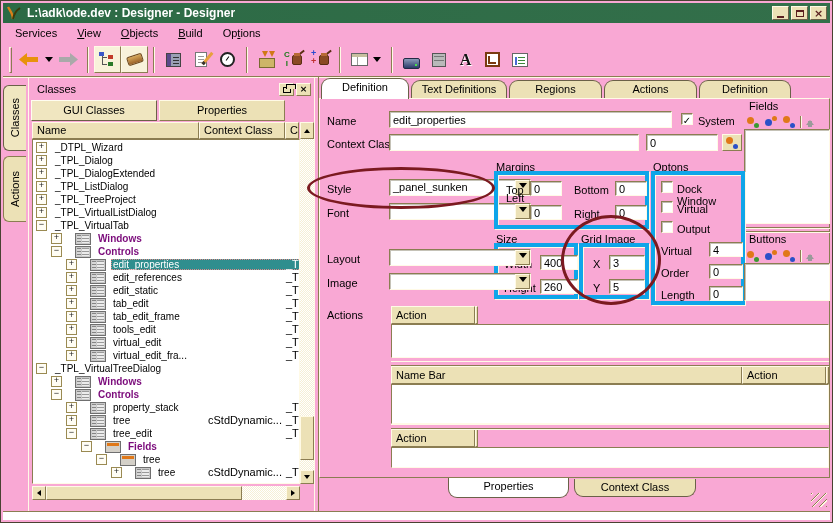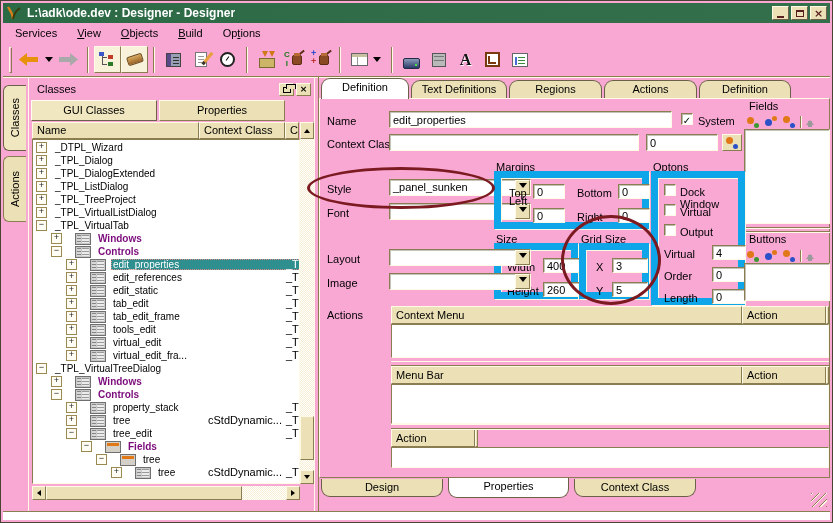--- a/index.html
+++ b/index.html
@@ -189,21 +189,21 @@
   .combo{ position:absolute; height:17px; background:#fff; border:1px solid;
           border-color:#8b7d52 #fffae6 #fffae6 #8b7d52; box-shadow:inset 1px 1px 0 rgba(90,80,50,.35);
           display:flex; }
   .ctext{ flex:1; font-size:11px; padding:1px 3px; white-space:nowrap; overflow:hidden; }
   .cbtn{ width:15px; background:#ece1b6; border:1px solid; border-color:#fffae6 #8b7d52 #8b7d52 #fffae6;
          display:flex; align-items:center; justify-content:center; }
   .cb{ position:absolute; width:12px; height:12px; background:#fff; border:1px solid;
        border-color:#8b7d52 #fffae6 #fffae6 #8b7d52; box-shadow:inset 1px 1px 0 rgba(90,80,50,.4);
        text-align:center; }
   .cb.checked::after{ content:"\2713"; font:bold 10px/11px "DejaVu Sans",sans-serif; color:#000; }
-  .gbox{ position:absolute; border:7px solid #0ea5e9;
+  .gbox{ position:absolute; border:4px solid #0ea5e9;
          box-shadow:inset 1px 1px 0 #fff8e2, 1px 1px 0 #fff8e2; }
   .balls{ position:relative; width:14px; height:12px; flex:none; }
   .balls .b1,.balls .b2{ position:absolute; border-radius:50%; }
   .balls .b1{ width:7px; height:7px; }
   .balls .b2{ width:5px; height:5px; }
   .v1 .b1{ background:#e07818; left:1px; top:1px; } .v1 .b2{ background:#3a9a30; right:1px; bottom:0; }
   .v2 .b1{ background:#2b50c8; left:1px; top:3px; } .v2 .b2{ background:#e07818; right:1px; top:0; }
   .v3 .b1{ background:#e07818; left:1px; top:0;  } .v3 .b2{ background:#2b50c8; right:1px; bottom:0; }
   .minibar{ position:absolute; display:flex; align-items:center; gap:4px; height:15px; }
   .minisep{ width:1px; height:12px; background:#8b7d52; box-shadow:1px 0 0 #fffae6; }
@@ -626,21 +626,21 @@
     </div>
 
     <span class="flabel" style="left:177px;top:156px">Size</span>
     <div class="gbox" style="left:175px;top:166px;width:84px;height:56px">
       <span class="flabel" style="left:6px;top:11px">Width</span>
       <input class="tin" style="left: 42px; top: 8px; width: 38px; height: 15px;" value="400">
       <span class="flabel" style="left:6px;top:35px">Height</span>
       <input class="tin" style="left: 42px; top: 32px; width: 38px; height: 15px;" value="260">
     </div>
 
-    <span class="flabel" style="left:262px;top:156px">Grid Size</span>
+    <span class="flabel" style="left:262px;top:156px">Grid Image</span>
     <div class="gbox" style="left:260px;top:166px;width:70px;height:56px">
       <span class="flabel" style="left:10px;top:11px">X</span>
       <input class="tin" style="left: 26px; top: 8px; width: 36px; height: 15px;" value="3">
       <span class="flabel" style="left:10px;top:35px">Y</span>
       <input class="tin" style="left: 26px; top: 32px; width: 36px; height: 15px;" value="5">
     </div>
 
     <span class="flabel" style="left:430px;top:156px">Buttons</span>
     <div class="minibar" style="left:427px;top:171px">
       <span class="balls v1">
@@ -672,47 +672,45 @@
       <span class="ctext"></span>
       <span class="cbtn">
           <span class="tri-down" style="margin:0;border-width:4px;border-top-width:5px"></span>
         </span>
     </div>
 
     <span class="flabel" style="left:8px;top:232px">Actions</span>
     <div id="action-tables">
         <div class="atable" style="top: 229px;">
           <div class="ahdr">
-            <div class="acell main">Context Menu</div>
             <div class="acell act">Action</div>
             <div class="acell sliver"></div>
           </div>
           <div class="abody" style="height: 34px;"></div>
         </div>
         <div class="atable" style="top: 289px;">
           <div class="ahdr">
-            <div class="acell main">Menu Bar</div>
+            <div class="acell main">Name Bar</div>
             <div class="acell act">Action</div>
             <div class="acell sliver"></div>
           </div>
           <div class="abody" style="height: 40px;"></div>
         </div>
         <div class="atable" style="top: 352px;">
           <div class="ahdr">
             <div class="acell act">Action</div>
             <div class="acell sliver"></div>
           </div>
           <div class="abody" style="height: 21px;"></div>
         </div>
       </div>
     <div class="ridge" style="top:284px"></div>
     <div class="ridge" style="top:347px"></div>
 
     <div id="bottom-tabs">
-        <div class="btab" style="left: 2px; width: 122px;">Design</div>
         <div class="btab active" style="left: 129px; width: 121px;">Properties</div>
         <div class="btab" style="left: 255px; width: 122px;">Context Class</div>
       </div>
     <div id="resize-grip"></div>
   </div>
 
   <div id="status-bar"></div>
 
   <div class="ellipse" id="ellipse-style"></div>
   <div class="ellipse" id="ellipse-grid"></div>

